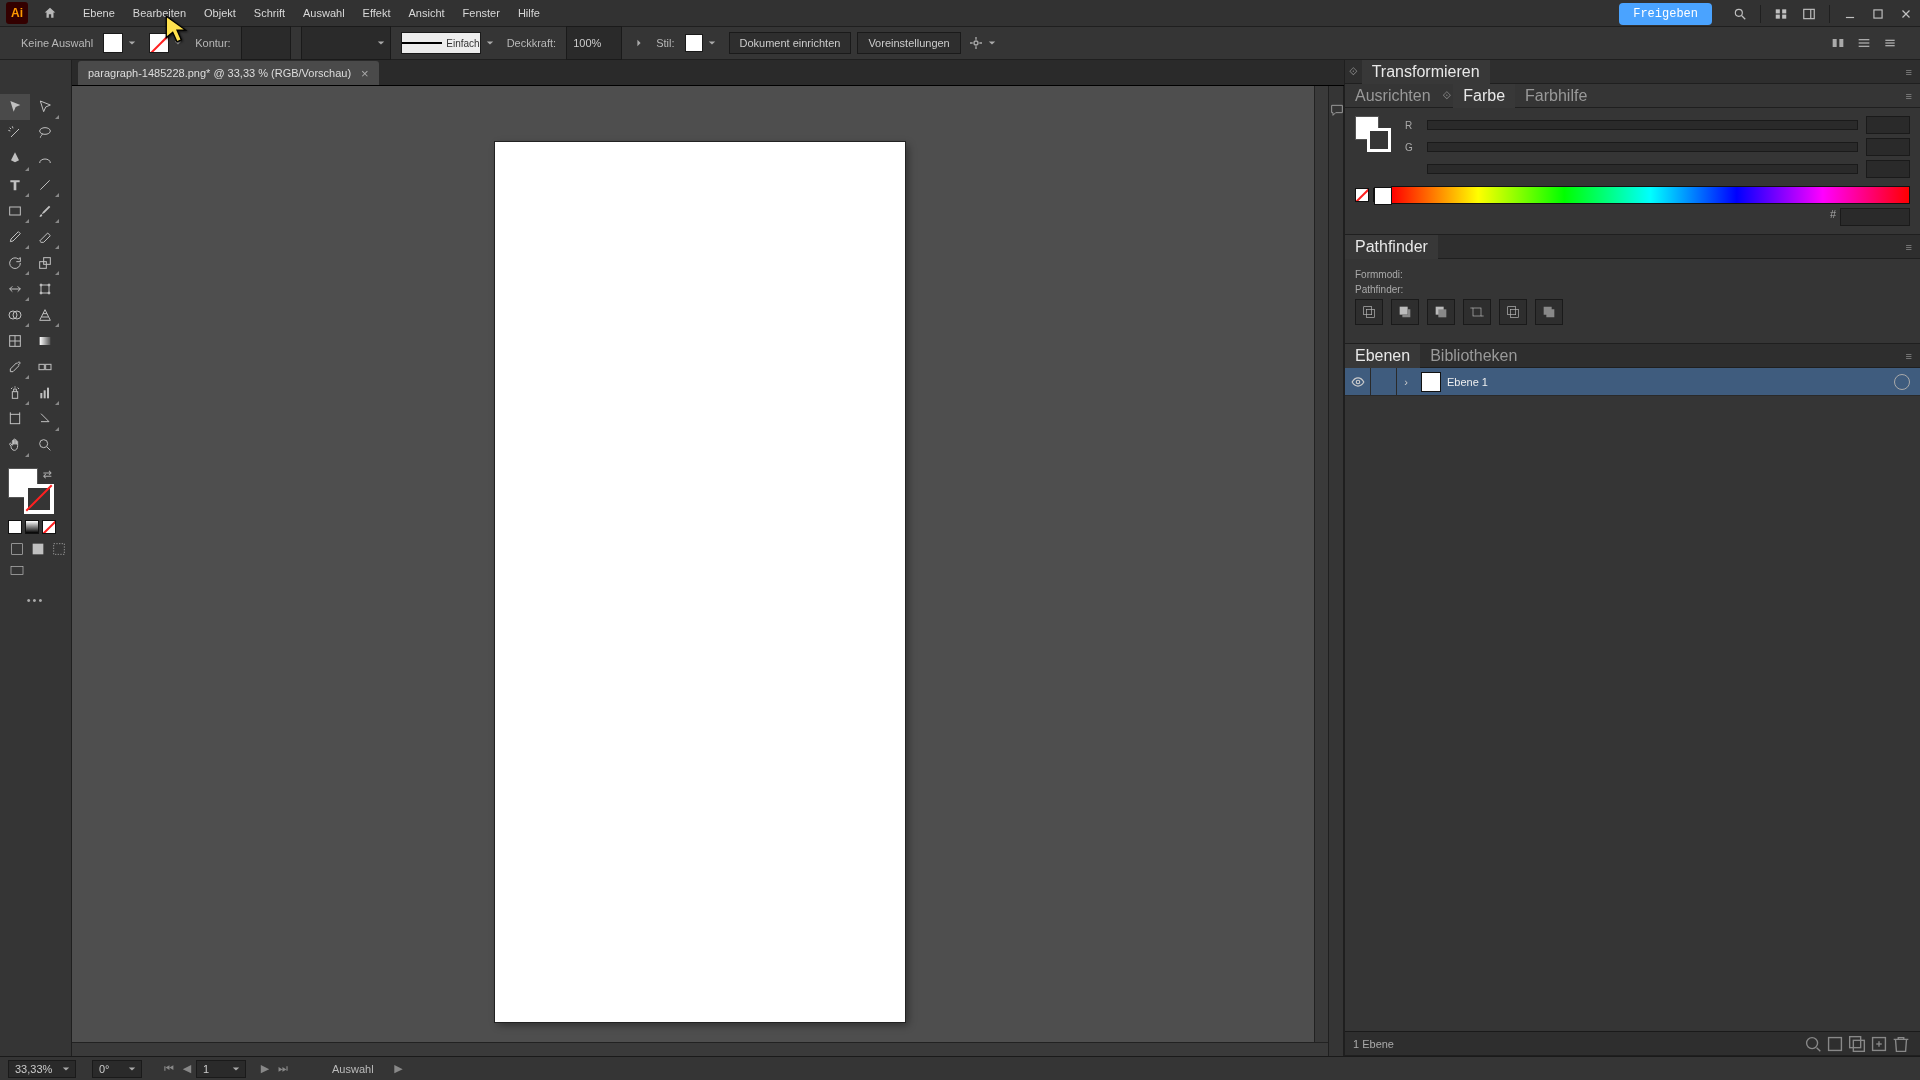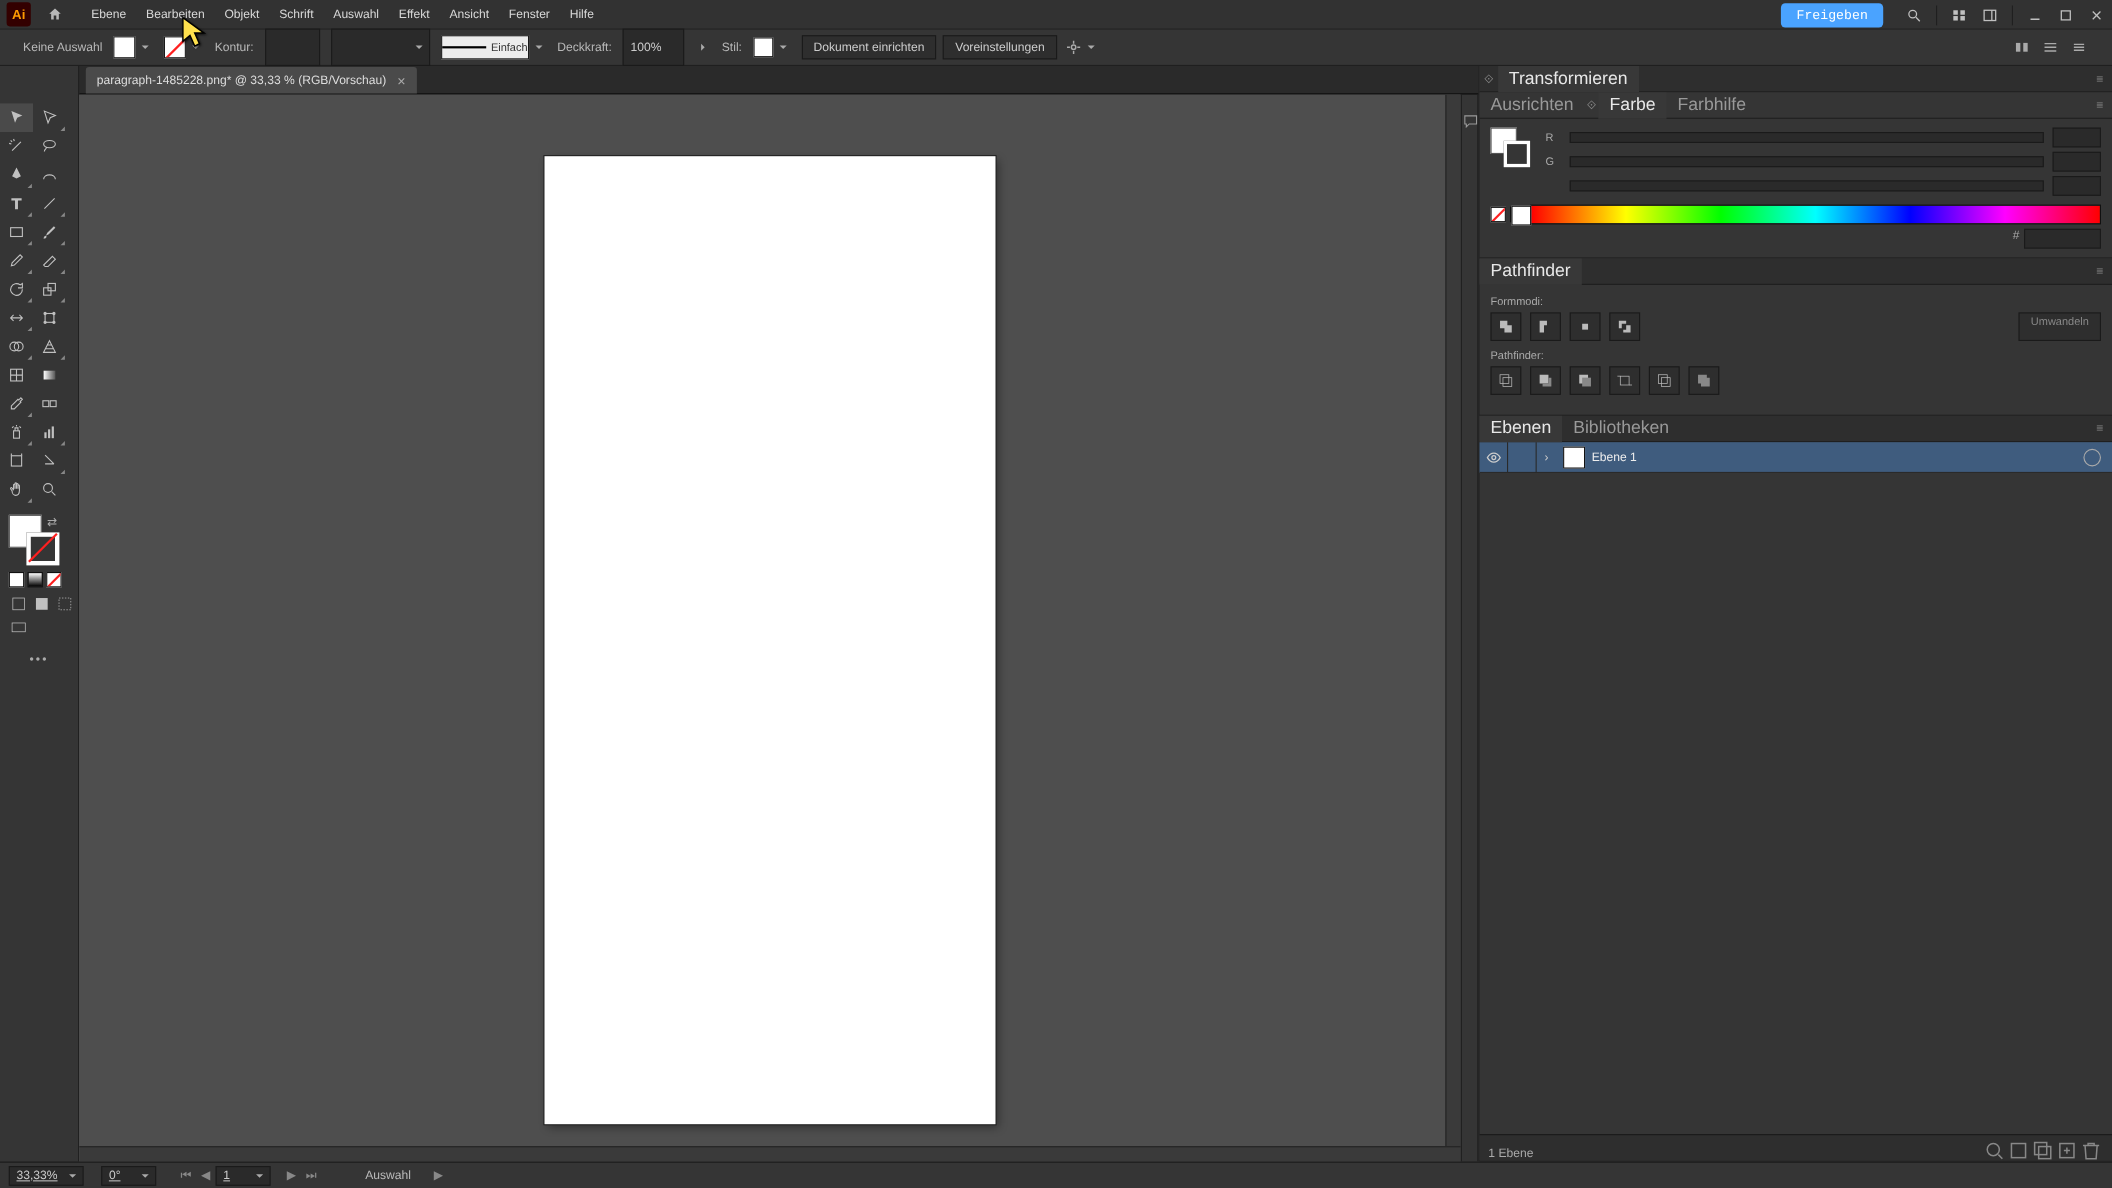--- a/index.html
+++ b/index.html
@@ -99,27 +99,27 @@
 
 
 .layers-body { padding:0; flex:1; }
 .layer-row { display:flex; align-items:center; height:28px; background:#3f5c7e; border-bottom:1px solid #2a2a2a; }
 .layer-vis { width:26px; height:28px; display:flex; align-items:center; justify-content:center; border-right:1px solid #2a2a2a; color:#ccc; }
 .layer-lock { width:26px; height:28px; border-right:1px solid #2a2a2a; }
 .layer-tw { width:18px; display:flex; align-items:center; justify-content:center; color:#ccc; }
 .layer-thumb { width:20px; height:20px; background:#fff; border:1px solid #111; margin:0 6px; }
 .layer-name { color:#eee; font-size:11px; }
 .layer-target { margin-left:auto; width:16px; height:16px; border:1px solid #aaa; border-radius:50%; margin-right:10px; }
-.layers-footer { position:absolute; bottom:0; left:0; right:0; height:24px; background:#2e2e2e; border-top:1px solid #1a1a1a; display:flex; align-items:flex-end; padding:0 8px; color:#aaa; font-size:10px; }
+.layers-footer { position:absolute; bottom:0; left:0; right:0; height:24px; background:#2e2e2e; border-top:1px solid #1a1a1a; display:flex; align-items:center; padding:0 8px; color:#aaa; font-size:10px; }
 .layers-footer .ftr-ic { width:22px; height:18px; display:flex; align-items:center; justify-content:center; color:#888; }
 .layers-footer .spacer{flex:1;}
 
 
 .statusbar { position:absolute; bottom:0; left:0; right:0; height:24px; background:#353535; border-top:1px solid #1a1a1a; display:flex; align-items:center; padding:0 8px; color:#bbb; font-size:11px; }
-.statusbar .combo{height:18px;text-decoration:underline;}
+.statusbar .combo{height:18px;}
 .statusbar .nav-ic{width:18px;height:18px;display:flex;align-items:center;justify-content:center;color:#888;}
 
 
 .cursor { position:absolute; top:14px; left:164px; z-index:500; pointer-events:none; }
 .cursor svg { width:26px; height:30px; filter:drop-shadow(1px 1px 1px rgba(0,0,0,.7)); }
 </style>
 </head>
 <body>
 
 <div class="menubar">
@@ -589,43 +589,20 @@
     </div>
   </div>
 
   <div class="panel">
     <div class="panel-tabs">
       <div class="ptab active">Pathfinder</div>
       <div class="panel-menu">≡</div>
     </div>
     <div class="pf-body">
       <div class="pf-lbl">Formmodi:</div>
-      <div class="pf-row">
-        <div class="pf-btn">
-            <svg viewBox="0 0 24 24" fill="currentColor">
-              <path d="M4 4h10v6h6v10H10v-6H4z"></path>
-            </svg>
-          </div>
-        <div class="pf-btn">
-            <svg viewBox="0 0 24 24" fill="currentColor">
-              <path d="M4 4h10v6H4zM4 10h6v10H4z"></path>
-            </svg>
-          </div>
-        <div class="pf-btn">
-            <svg viewBox="0 0 24 24" fill="currentColor">
-              <rect x="8" y="8" width="8" height="8"></rect>
-            </svg>
-          </div>
-        <div class="pf-btn">
-            <svg viewBox="0 0 24 24" fill="currentColor">
-              <path d="M4 4h10v4H8v6H4zM14 10h6v10H10v-4h4z"></path>
-            </svg>
-          </div>
-        <div class="pf-expand">Umwandeln</div>
-      </div>
       <div class="pf-lbl">Pathfinder:</div>
       <div class="pf-row">
         <div class="pf-btn">
             <svg viewBox="0 0 24 24" fill="none" stroke="currentColor">
               <rect x="4" y="4" width="12" height="12"></rect>
               <rect x="8" y="8" width="12" height="12"></rect>
             </svg>
           </div>
         <div class="pf-btn">
             <svg viewBox="0 0 24 24" fill="currentColor">

